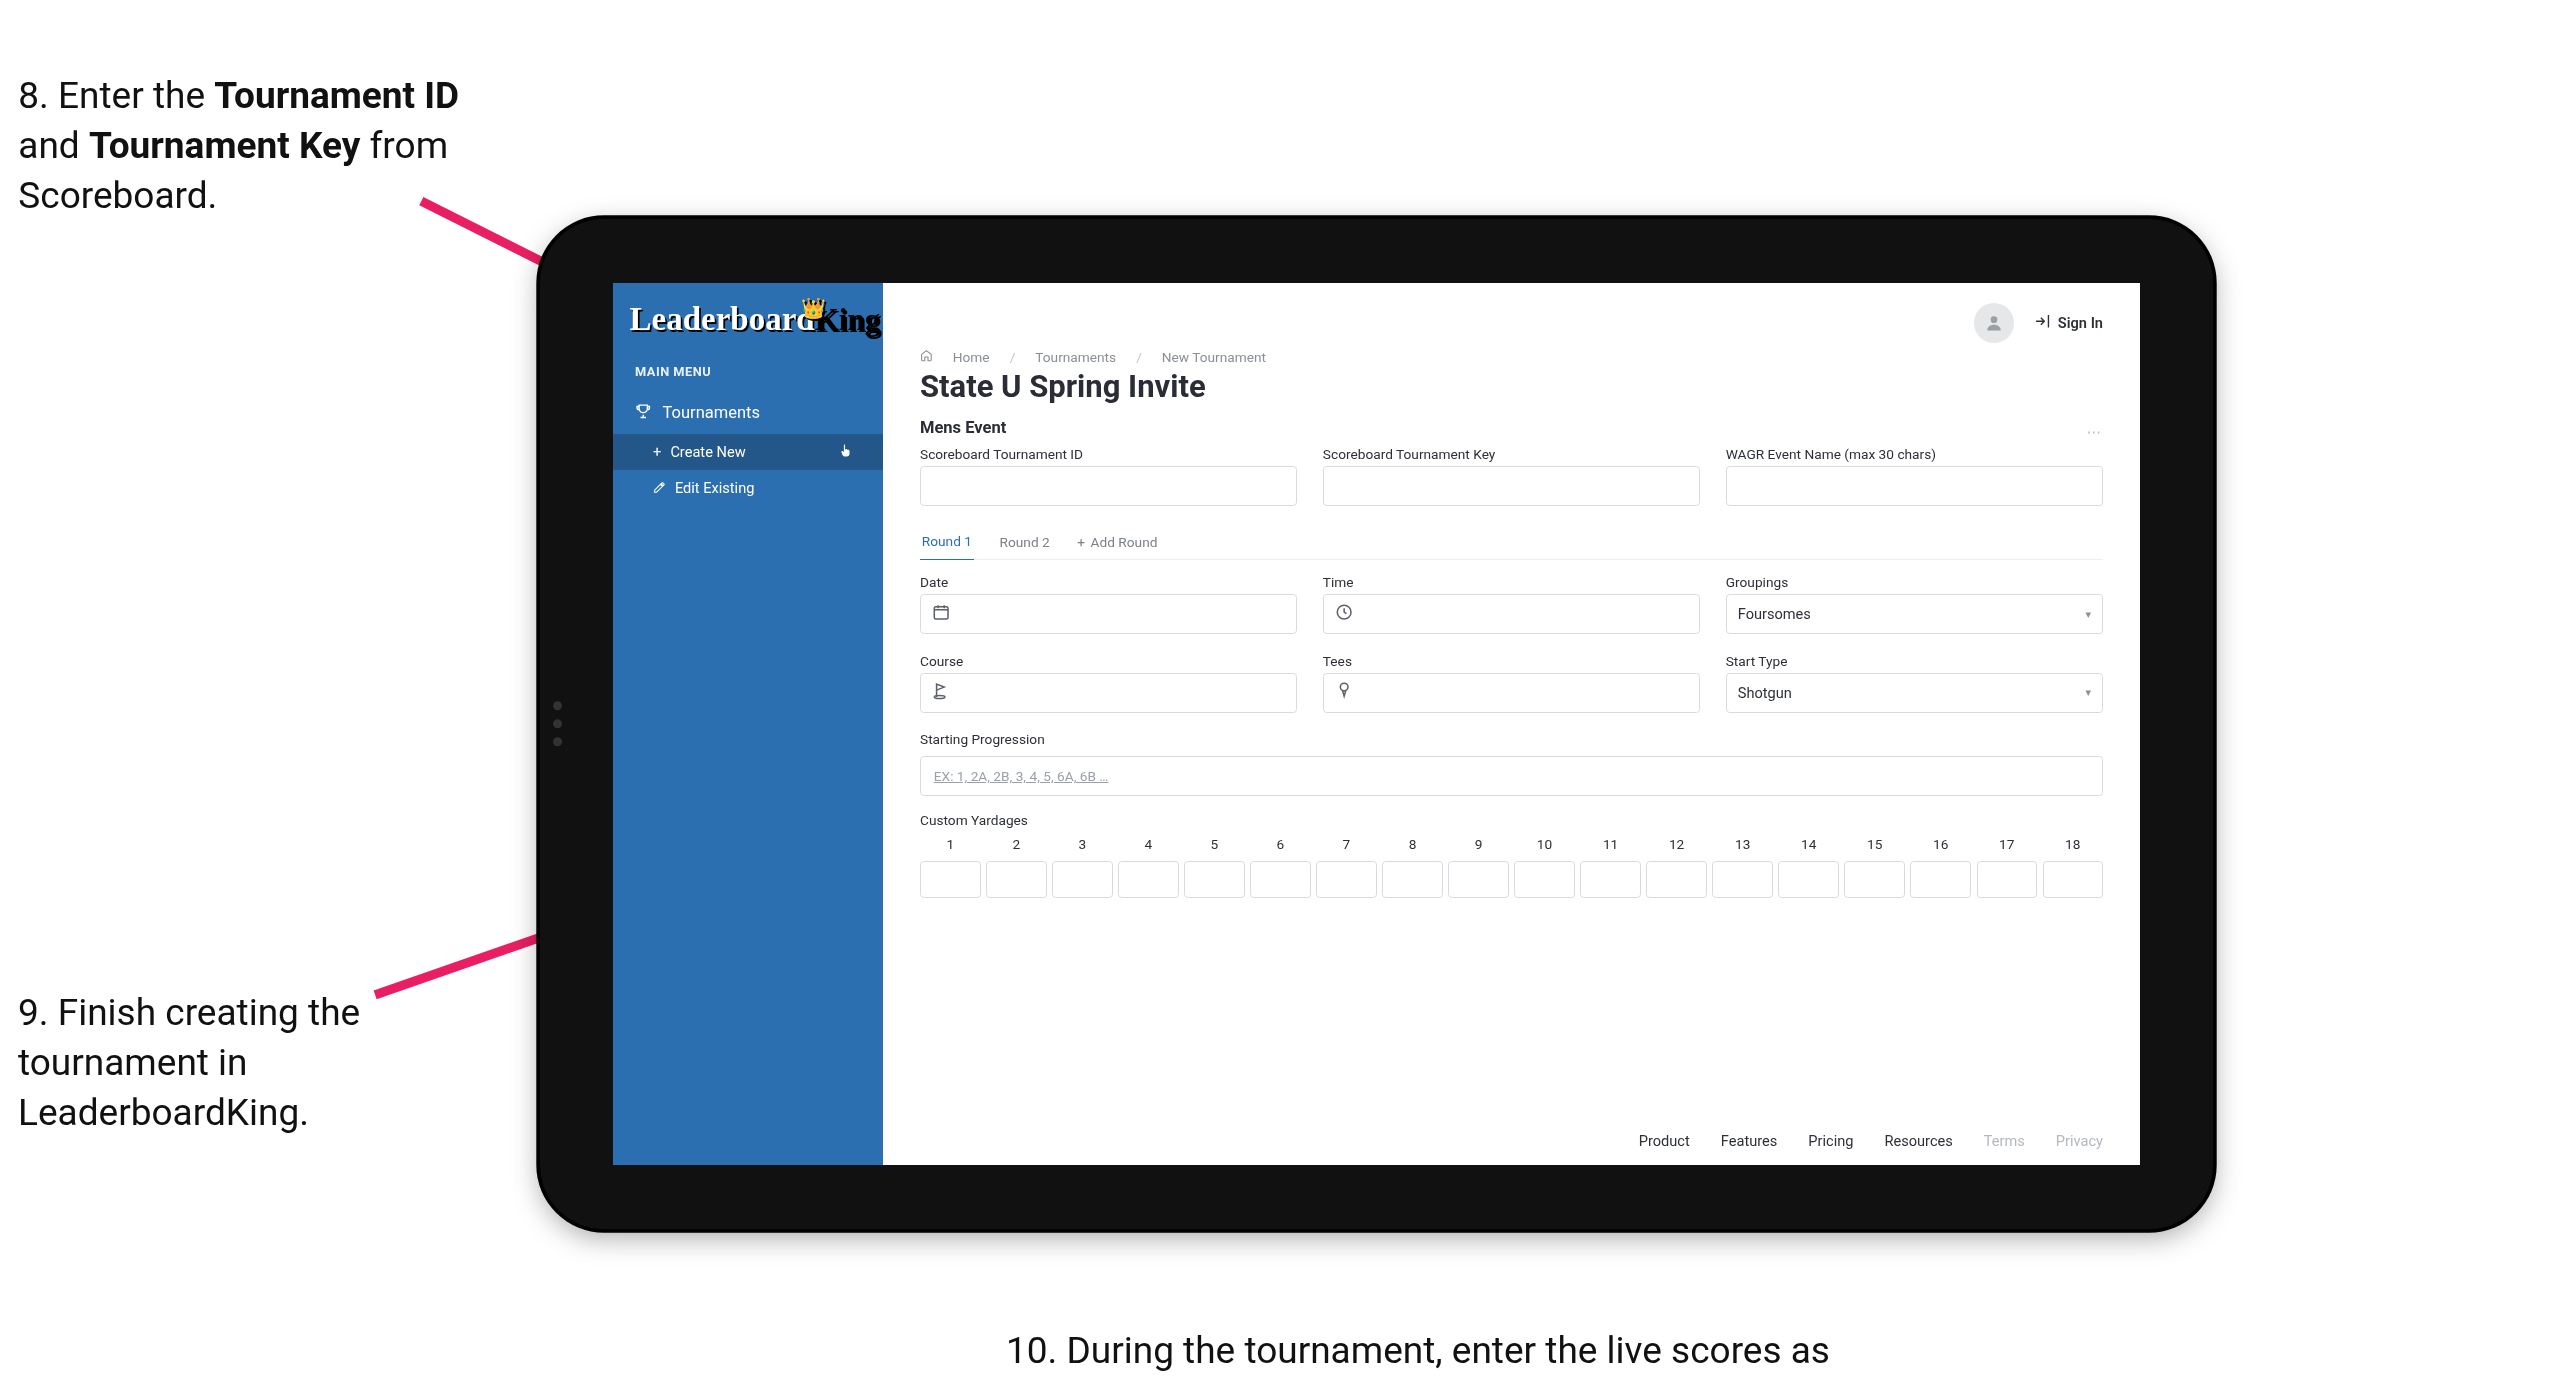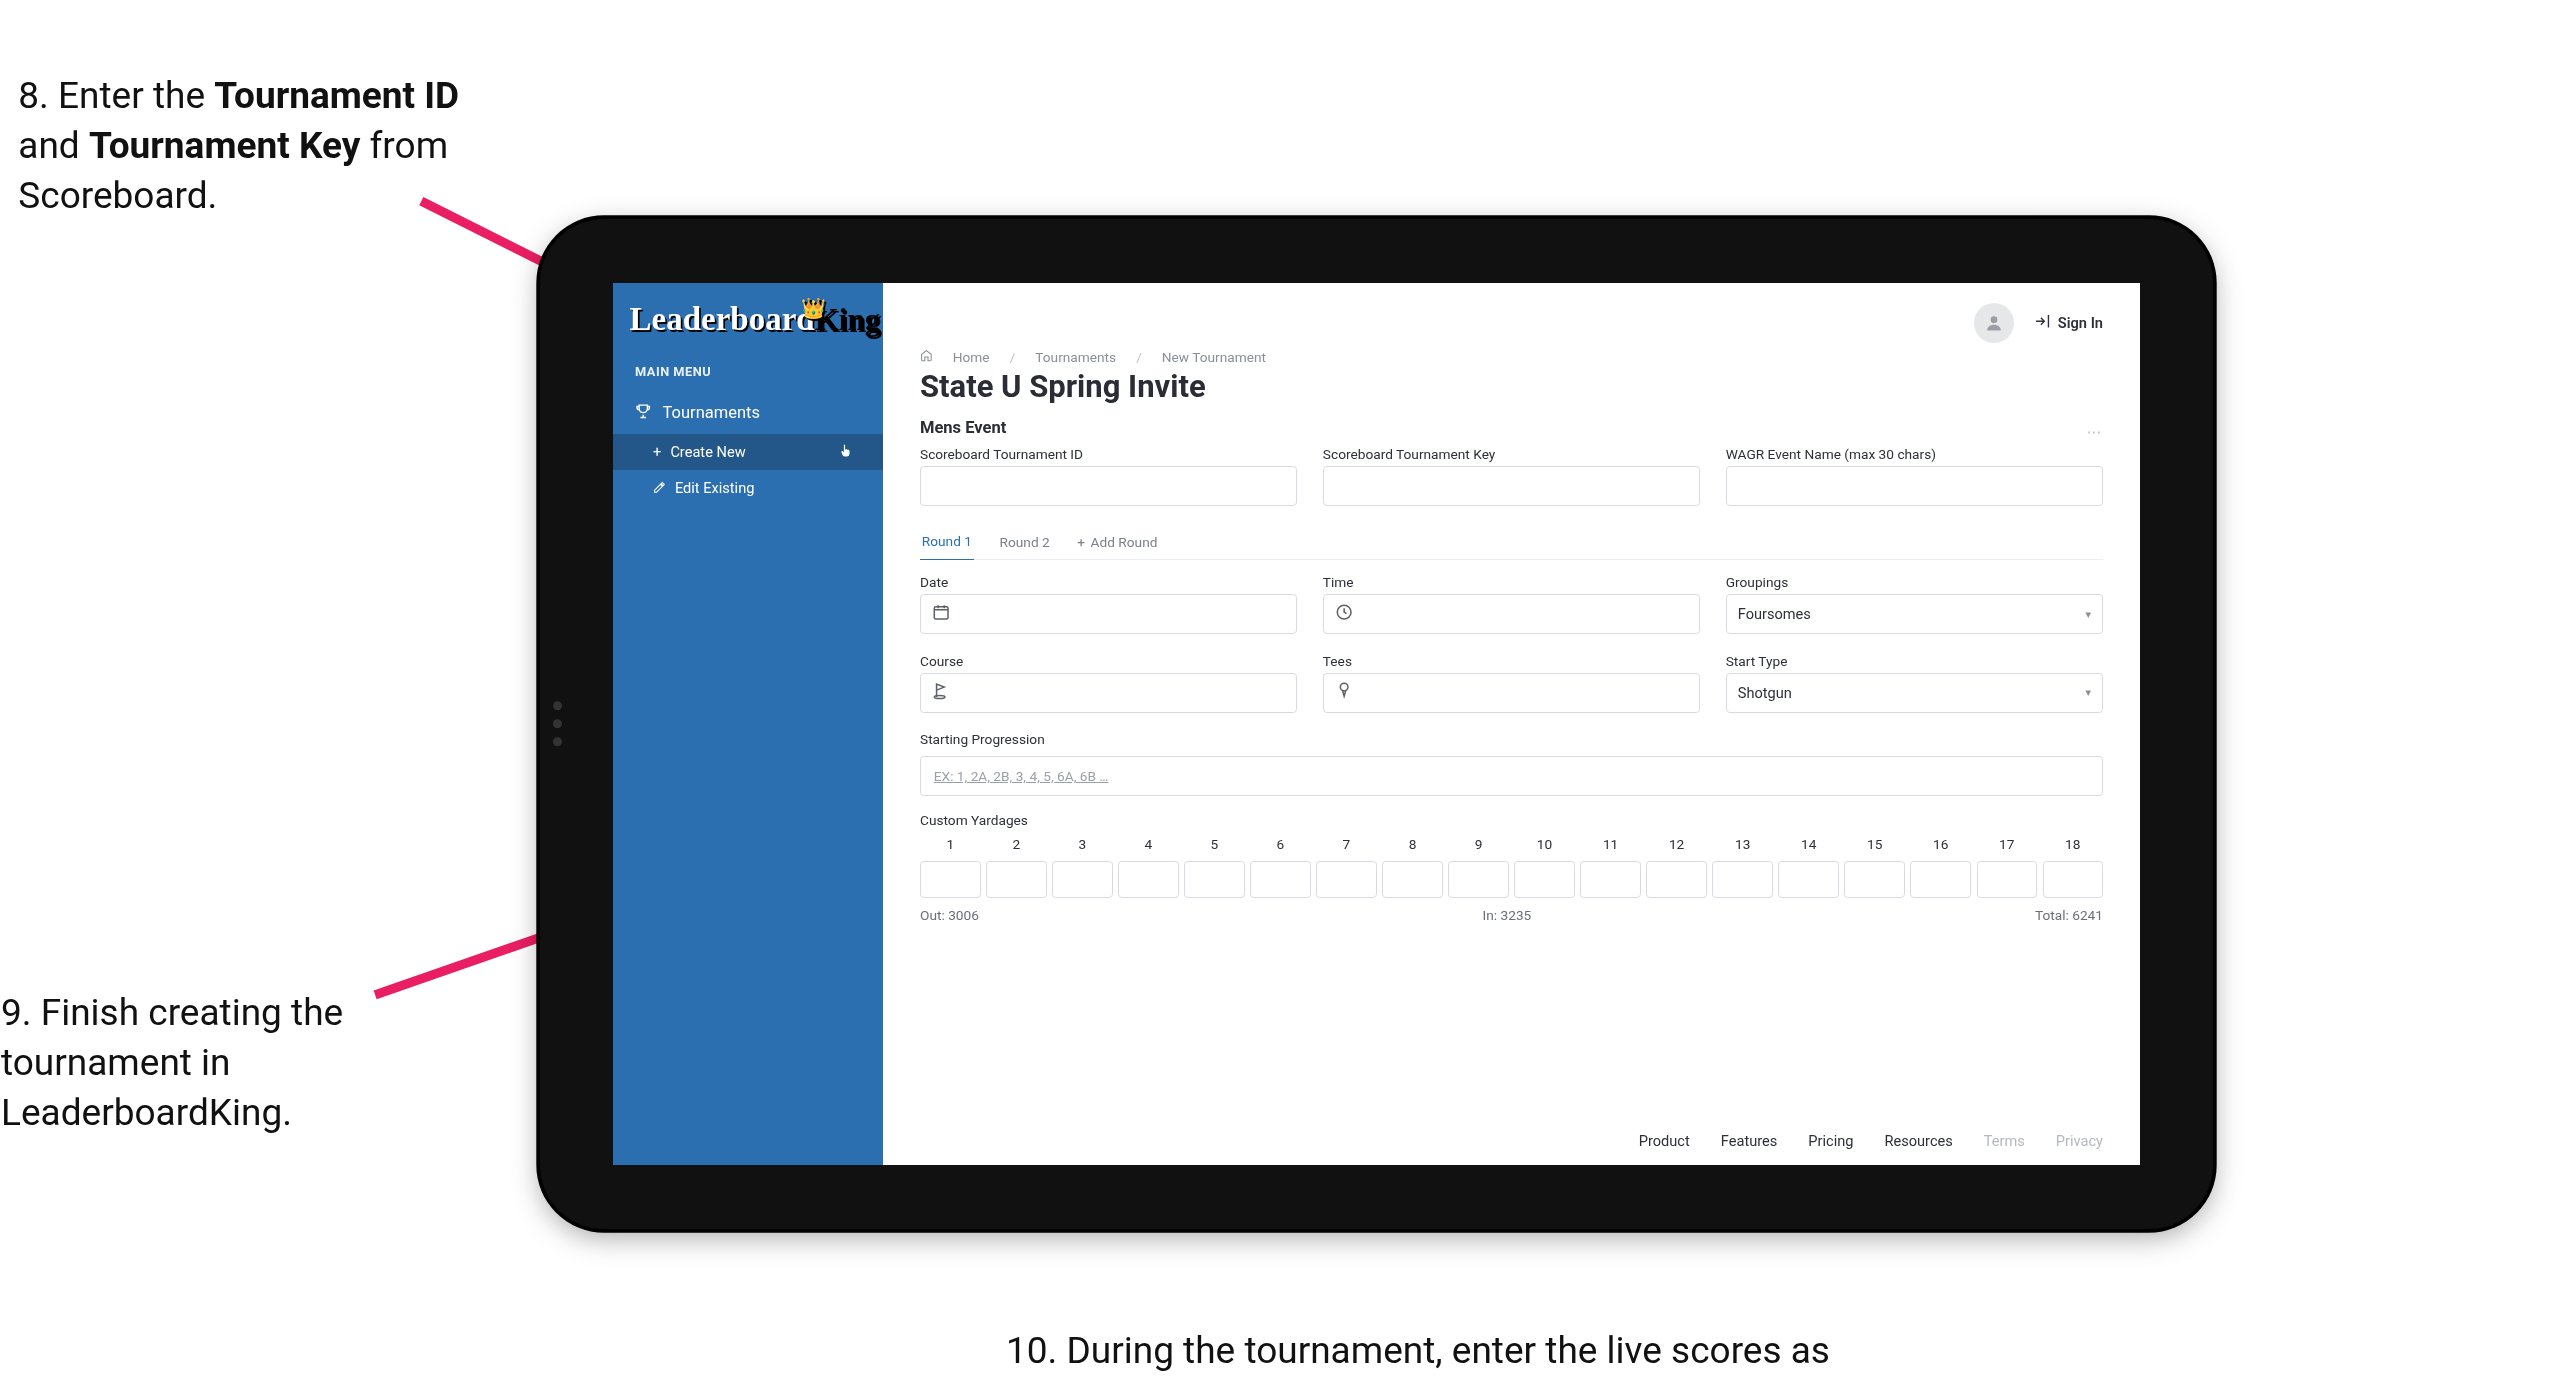--- a/index.html
+++ b/index.html
@@ -13,21 +13,21 @@
 
   
   .instruction {
     position: absolute;
     font-size: 37px;
     line-height: 1.35;
     color: #111;
   }
   .instruction b { font-weight: 700; }
   .step8 { top: 71px; left: 18.3px; width: 476px; }
-  .step9 { top: 988px; left: 1px; width: 384px; }
+  .step9 { top: 988px; left: 18px; width: 384px; }
   .step10 { top: 1326px; left: 1006px; width: 914px; }
 
   
   .arrow {
     position: absolute;
     pointer-events: none;
   }
 
   
   .tablet {
@@ -411,25 +411,20 @@
           <div class="hole-input"></div>
           <div class="hole-input"></div>
           <div class="hole-input"></div>
           <div class="hole-input"></div>
           <div class="hole-input"></div>
           <div class="hole-input"></div>
           <div class="hole-input"></div>
           <div class="hole-input"></div>
         </div>
 
-      <div class="totals">
-        <span>Out: 3006</span>
-        <span>In: 3235</span>
-        <span>Total: 6241</span>
-      </div>
 
       <div class="footer-links">
         <a>Product</a>
         <a>Features</a>
         <a>Pricing</a>
         <a>Resources</a>
         <a class="mute">Terms</a>
         <a class="mute">Privacy</a>
       </div>
 

